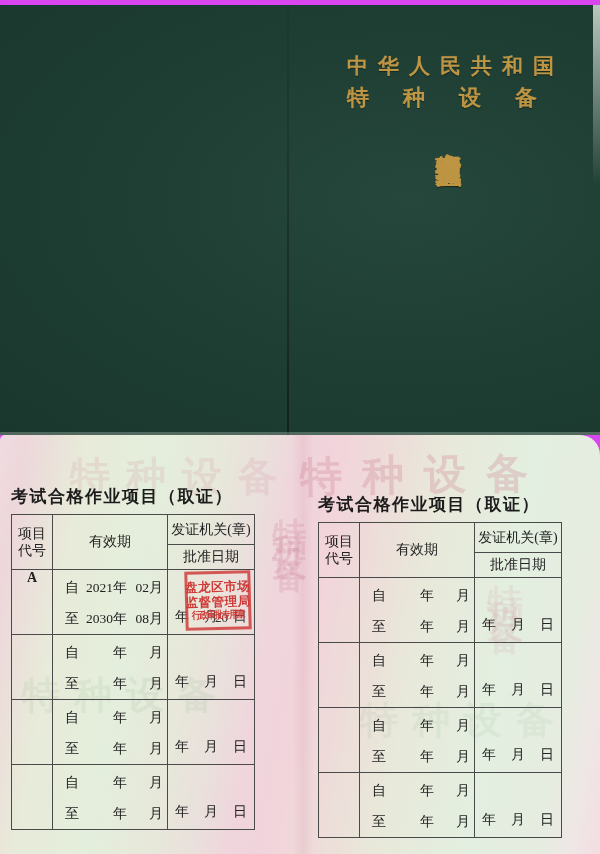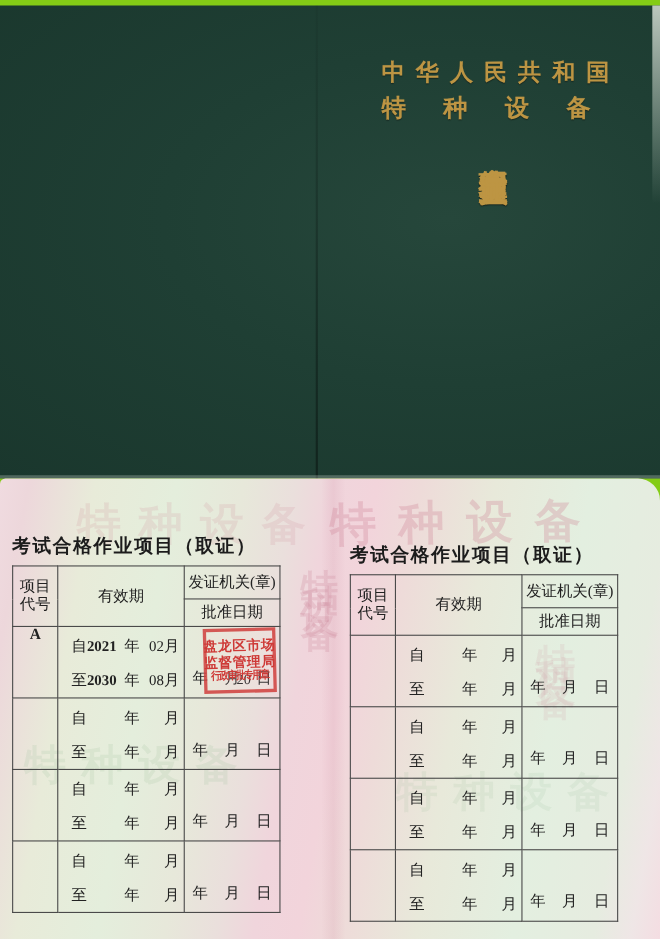--- a/index.html
+++ b/index.html
@@ -1,18 +1,18 @@
 <!DOCTYPE html>
 <html><head>
 <meta charset="utf-8">
 <style>
   * { margin:0; padding:0; box-sizing:border-box; }
   body { background:#fff; font-family:"Liberation Serif","DejaVu Serif",serif; }
 
-  .screen { position:relative; width:600px; height:854px; overflow:hidden; background:#84cc16; }
+  .screen { position:relative; width:600px; height:854px; overflow:hidden; background:#d946ef; }
 
   
   .cover {
     position:absolute; left:0; top:5px; width:600px; height:430px;
     background:radial-gradient(ellipse at 68% 45%, #26473b 0%, #1f3f34 45%, #1a372d 100%);
   }
   .cover-edge-right {
     position:absolute; right:0; top:0; width:7px; height:180px;
     background:linear-gradient(to bottom, rgba(215,224,214,.85), rgba(215,224,214,0));
   }
@@ -74,21 +74,21 @@
   col.c1 { width:41px; } col.c2 { width:115px; } col.c3 { width:87px; }
 
   td.hdr { text-align:center; font-size:14px; }
   td.hdr-code { font-size:13px; line-height:1.25; }
   tr.h1 td { height:30px; }
   tr.h2 td { height:25px; }
   tr.data td { height:65px; vertical-align:top; }
 
   td.code-cell { text-align:center; vertical-align:middle; font-size:13px; font-weight:bold; }
   .vline { display:flex; justify-content:space-between; width:98px; margin:0 0 0 12px; align-items:baseline; }
-  .vline .yr { min-width:34px; text-align:left; font-size:13.5px;font-weight:bold; }
+  .vline .yr { min-width:34px; text-align:right; font-size:13.5px; }
   .vline .mo { min-width:22px; text-align:right; font-size:13.5px; }
   .vl1 { margin-top:9px; } .vl2 { margin-top:13px; }
 
   td.date-cell { position:relative; }
   .dline { display:flex; justify-content:space-between; width:72px; margin:38px auto 0; position:relative; z-index:1; }
   .date-prefix { position:absolute; left:0; top:40px; font-size:13px; z-index:1;margin-left:47px; }
 
   .stamp {
     position:absolute; right:3px; top:1px; width:66px; height:59px; z-index:2;
     border:3px solid rgba(206,56,54,.82); background:rgba(255,228,228,.10);

